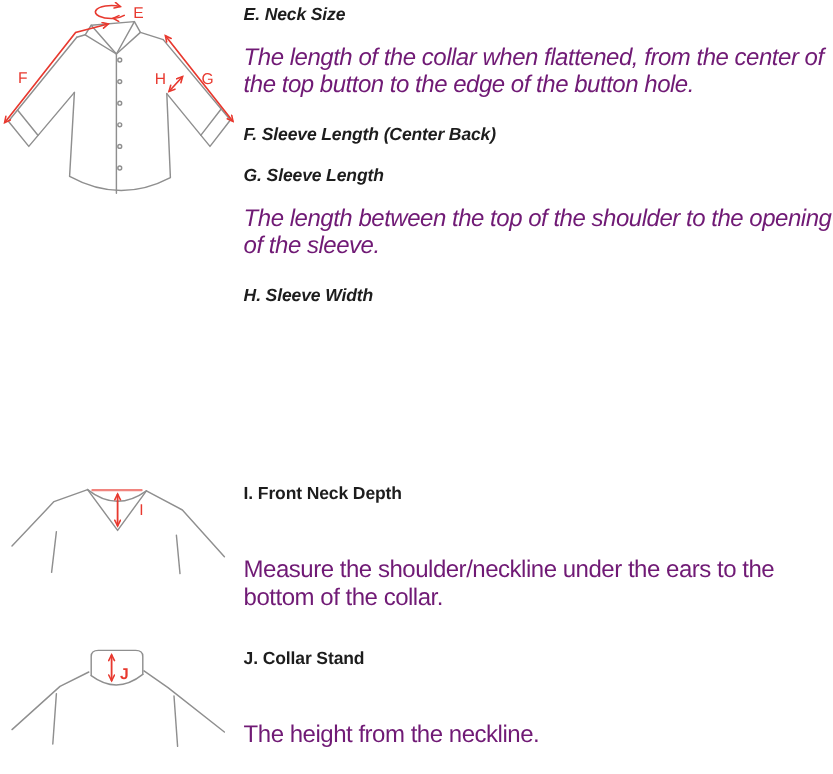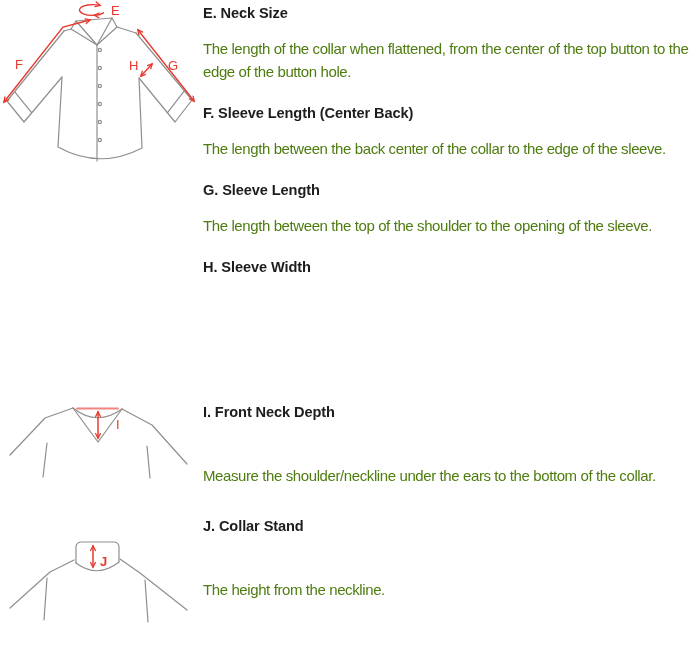--- a/index.html
+++ b/index.html
@@ -9,35 +9,35 @@
     height: 645px;
     background: #ffffff;
     font-family: "Liberation Sans", sans-serif;
     overflow: hidden;
   }
   figure.diagram { position: absolute; margin: 0; padding: 0; }
   .diagram-shirt   { left: 0; top: 0;    width: 205px; height: 168px; }
   .diagram-neck    { left: 0; top: 388px; width: 200px; height: 96px; }
   .diagram-collar  { left: 0; top: 527px; width: 200px; height: 118px; }
   .copy { position: absolute; left: 203px; right: 0; }
-  .copy-top { top: 3px; }
+  .copy-top { top: 3px; font-style: italic; }
   .copy-bottom { top: 402px; }
   .copy h3 {
     margin: 0 0 14px 0;
     font-size: 14.6px;
     line-height: 20px;
     font-weight: bold;
     color: #1d1d1d;
     letter-spacing: -0.1px;
   }
   .copy p {
     margin: 0 0 20px 0;
-    font-size: 15px;
+    font-size: 20px;
     line-height: 23px;
-    color: #4d7c0f;
+    color: #701a75;
     letter-spacing: -0.4px;
   }
   .copy-bottom h3 { margin-bottom: 17px; }
   .copy-bottom p  { margin-bottom: 29px; margin-top: 42px; }
   svg { display: block; }
   svg text {
     font-family: "Liberation Sans", sans-serif;
     font-size: 13px;
     fill: #e8392f;
   }
@@ -129,21 +129,20 @@
         <path d="M93,19 L93,40" marker-start="url(#ah3)" marker-end="url(#ah3)"></path>
       </g>
       <text x="100" y="39" font-weight="bold">J</text>
     </svg>
   </figure>
 
   <section class="copy copy-top">
     <h3>E. Neck Size</h3>
     <p>The length of the collar when flattened, from the center of the top button to the edge of the button hole.</p>
     <h3>F. Sleeve Length (Center Back)</h3>
-    <p>The length between the back center of the collar to the edge of the sleeve.</p>
     <h3>G. Sleeve Length</h3>
     <p>The length between the top of the shoulder to the opening of the sleeve.</p>
     <h3>H. Sleeve Width</h3>
   </section>
 
   <section class="copy copy-bottom">
     <h3>I. Front Neck Depth</h3>
     <p>Measure the shoulder/neckline under the ears to the bottom of the collar.</p>
     <h3>J. Collar Stand</h3>
     <p>The height from the neckline.</p>

